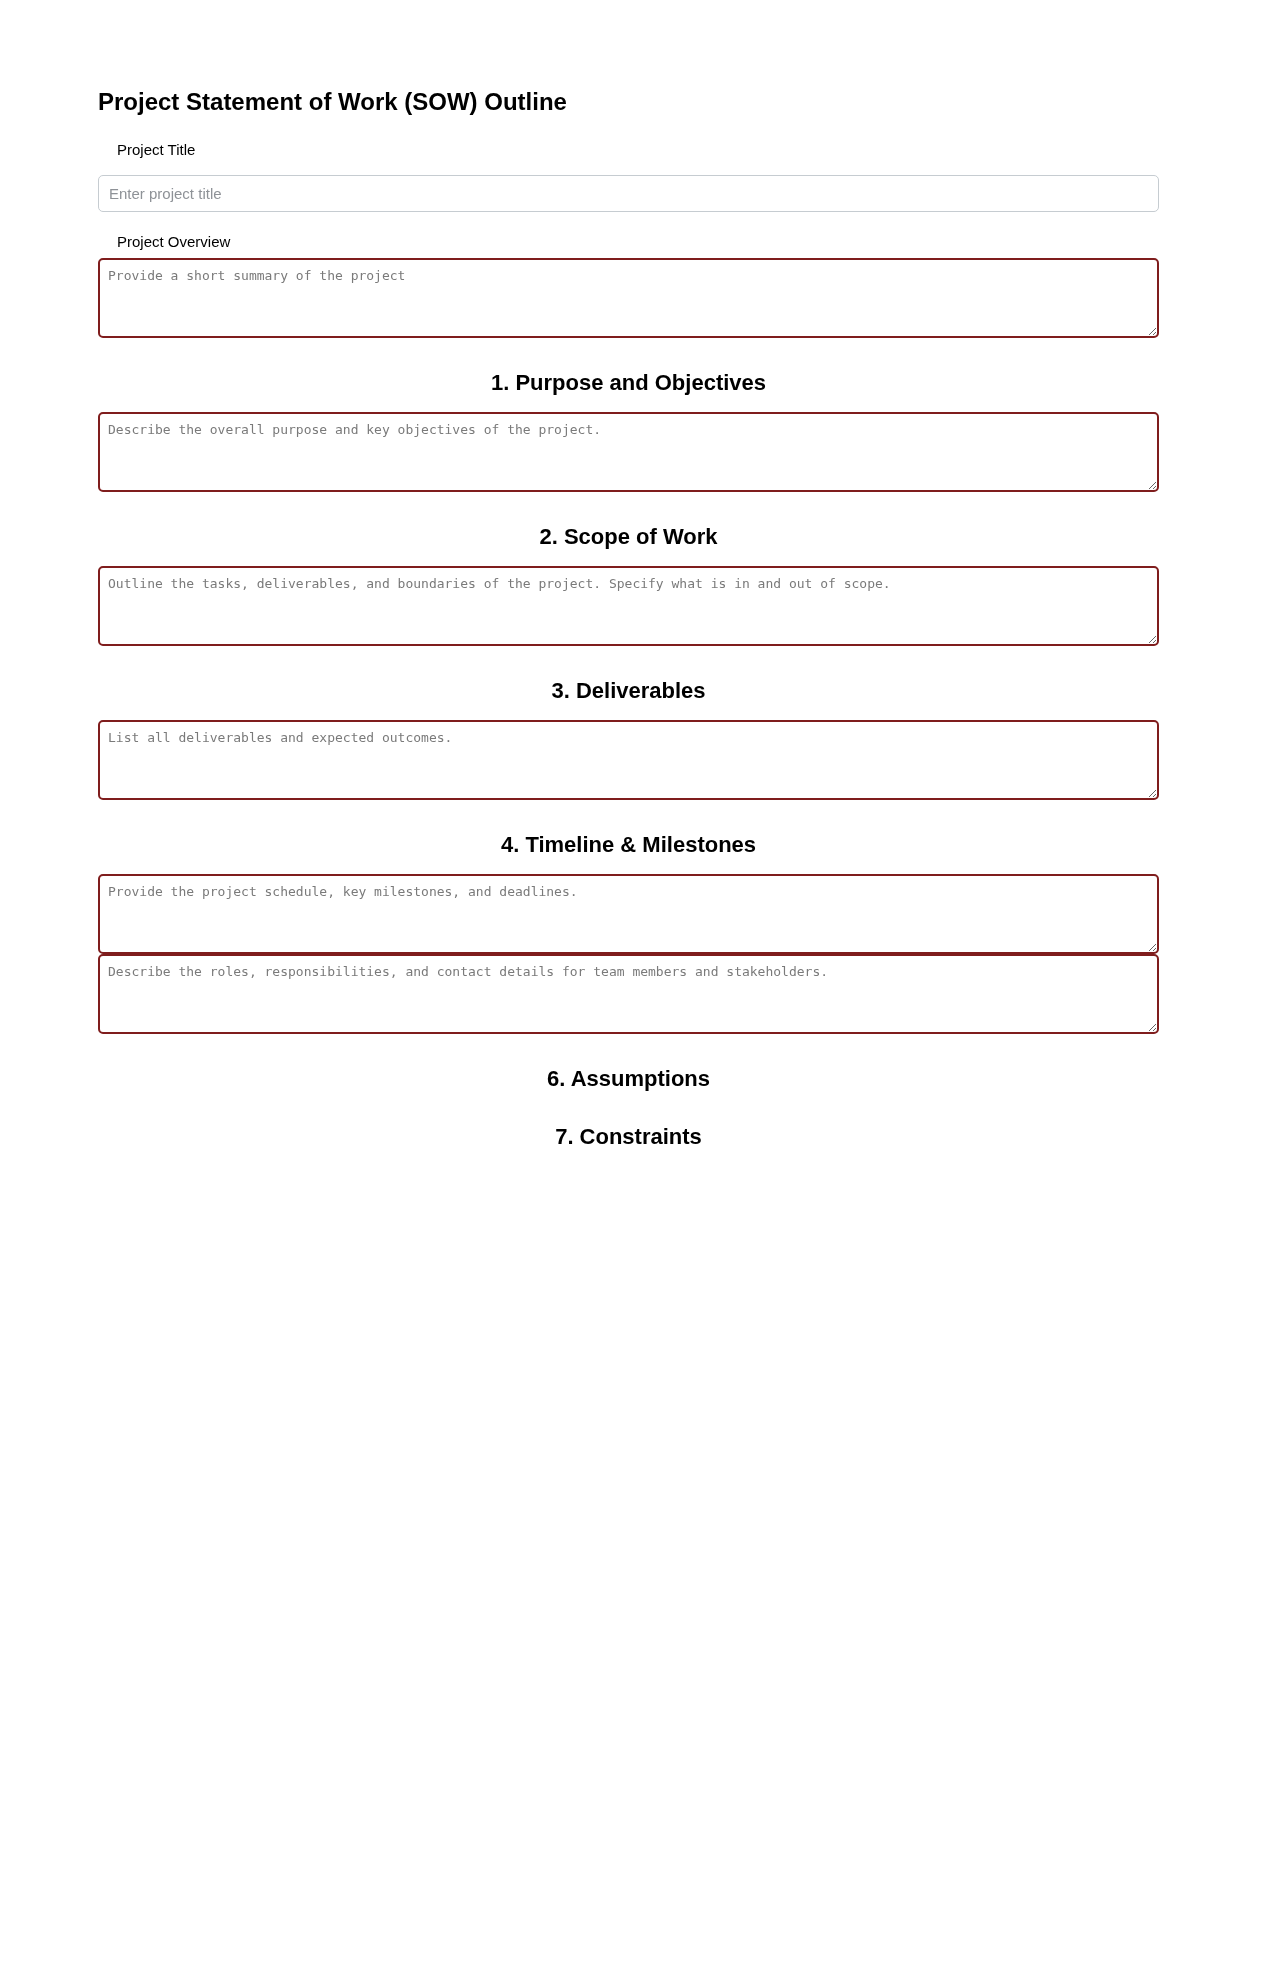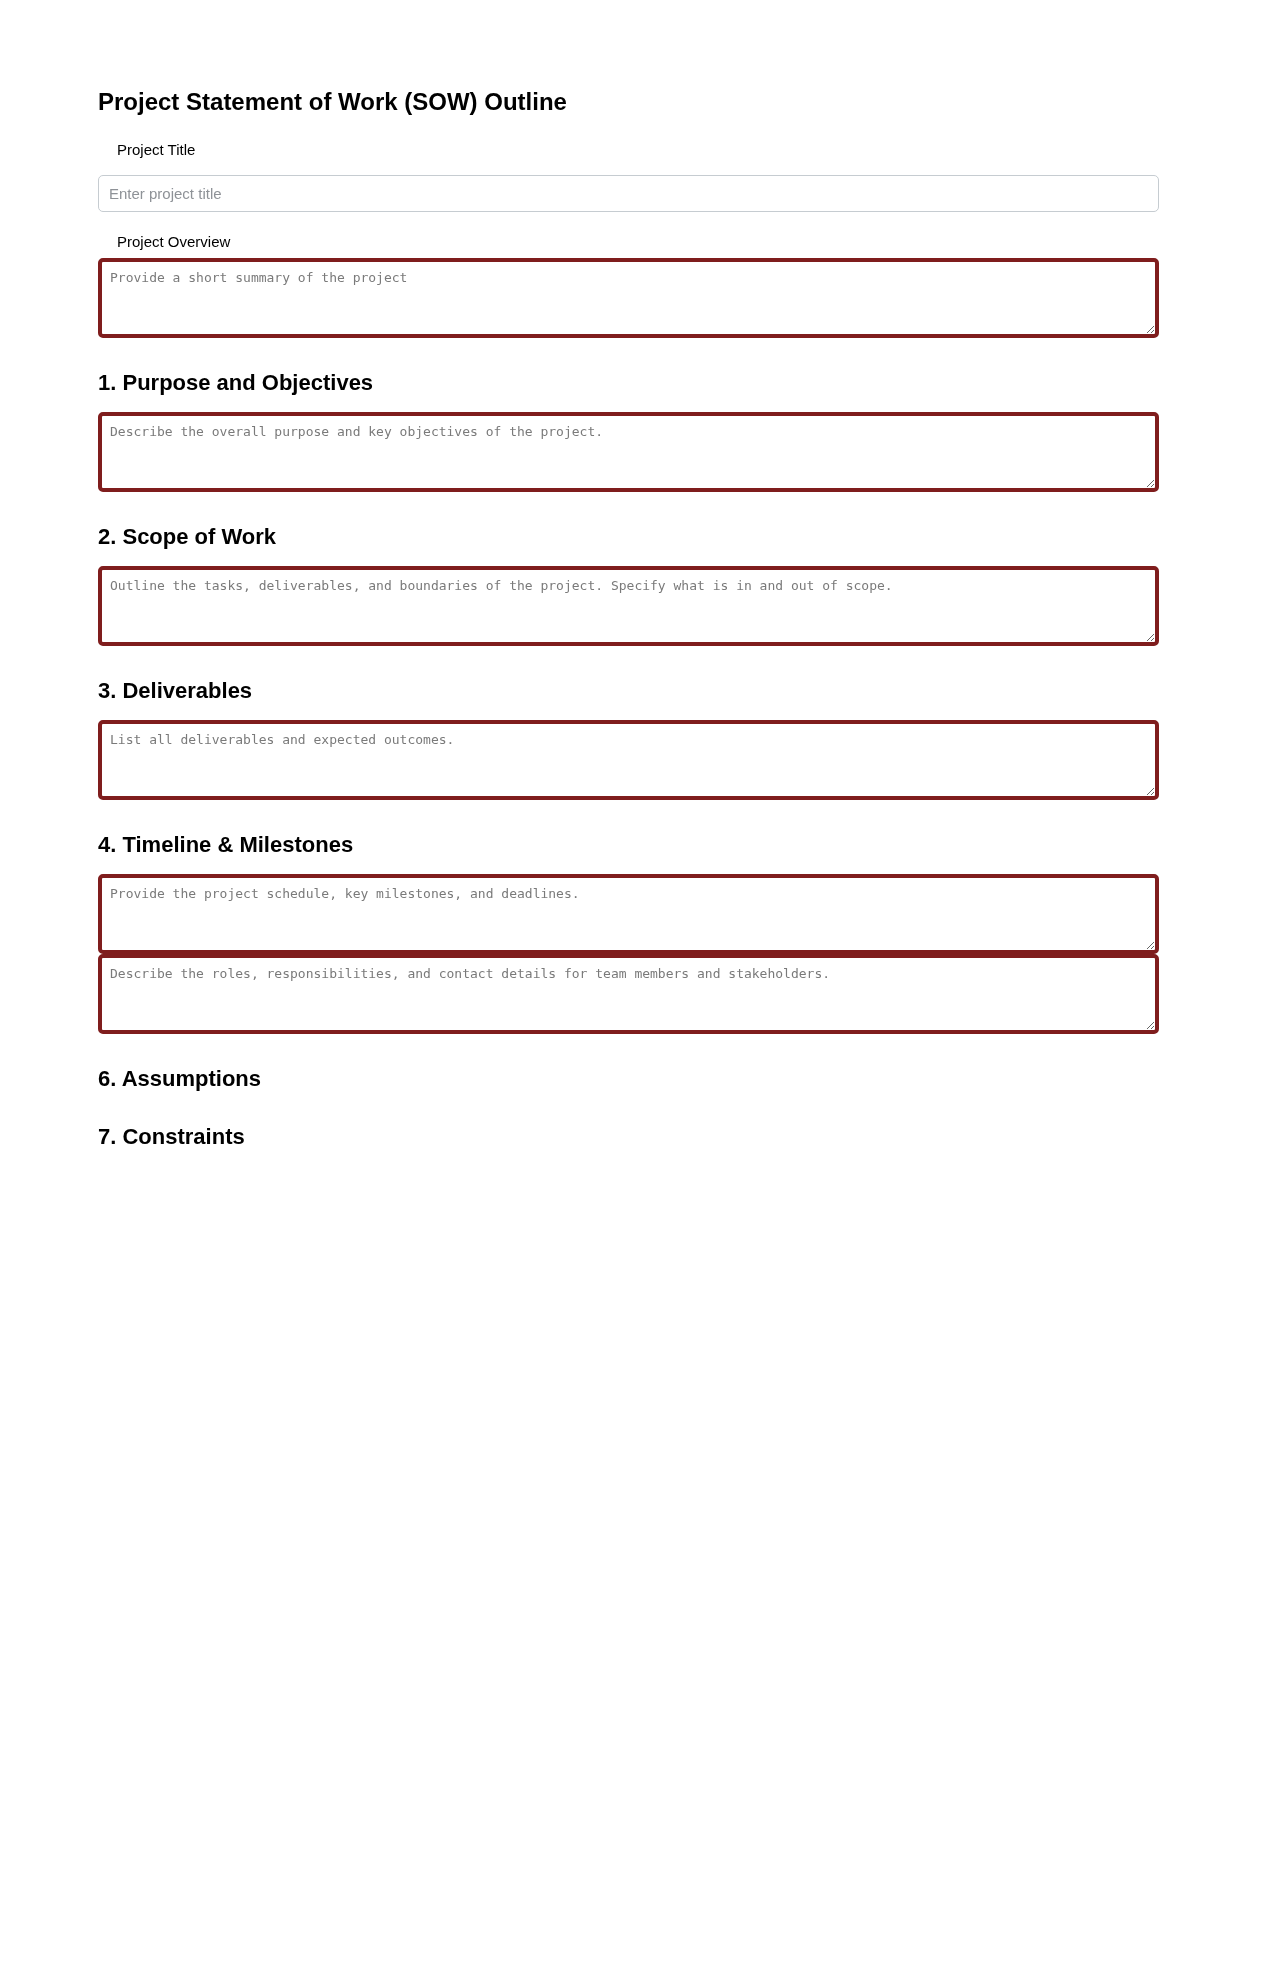--- a/index.html
+++ b/index.html
@@ -61,40 +61,41 @@
     display: block;
     width: 100%;
     box-sizing: border-box;
     height: 80px;
     padding: 8px;
     font-family: "DejaVu Sans Mono", monospace;
     font-size: 13px;
     line-height: 16px;
     color: #000000;
     background: #ffffff;
-    border: 4px solid #7f1d1d;
+    border: 2px solid #7f1d1d;
     border-radius: 5px;
     resize: both;
     overflow: auto;
     outline: none;
     margin: 0;
   }
   .text-area::placeholder {
     color: #7a7a7a;
     opacity: 1;
   }
   .overview-area {
     margin-top: 7px;
   }
   .section-heading {
     margin: 32px 0 16px 0;
     font-size: 22px;
     line-height: 26px;
     font-weight: bold;
     color: #000000;
+    text-align: center;
   }
 </style>
 </head>
 <body>
 
 <div class="viewport">
   <main class="container">
 
     <h1 class="page-title">Project Statement of Work (SOW) Outline</h1>
 

